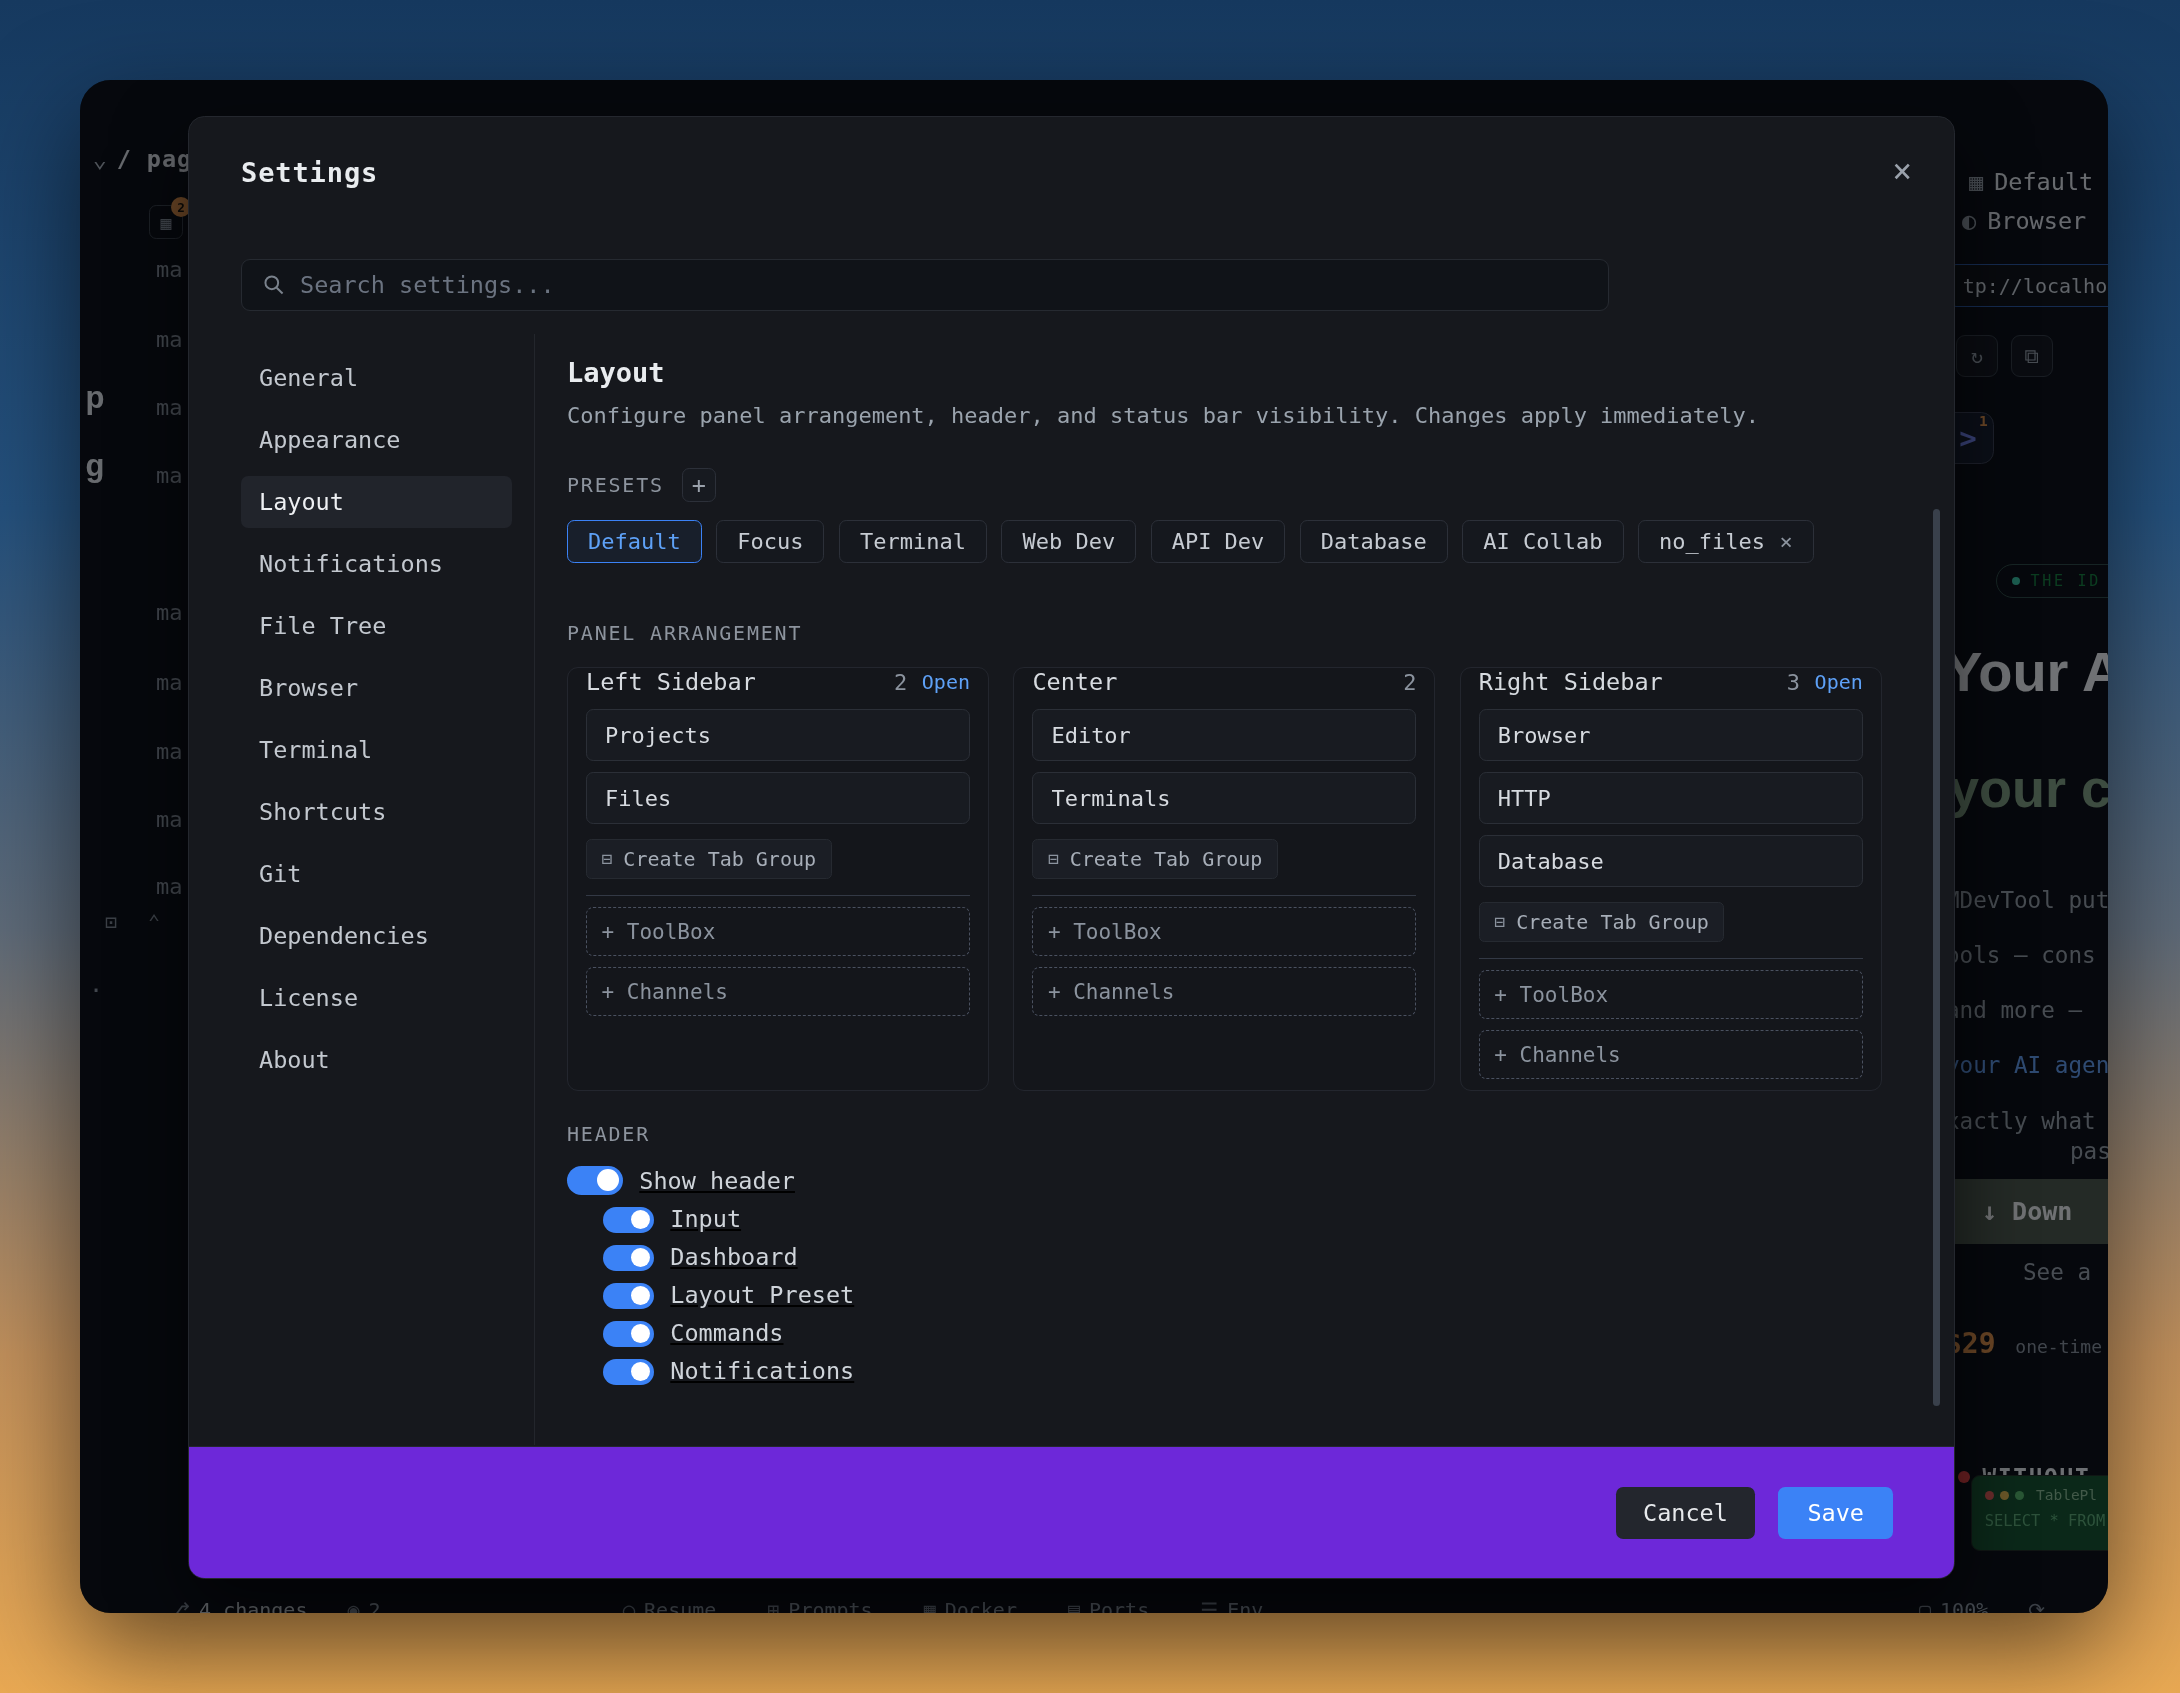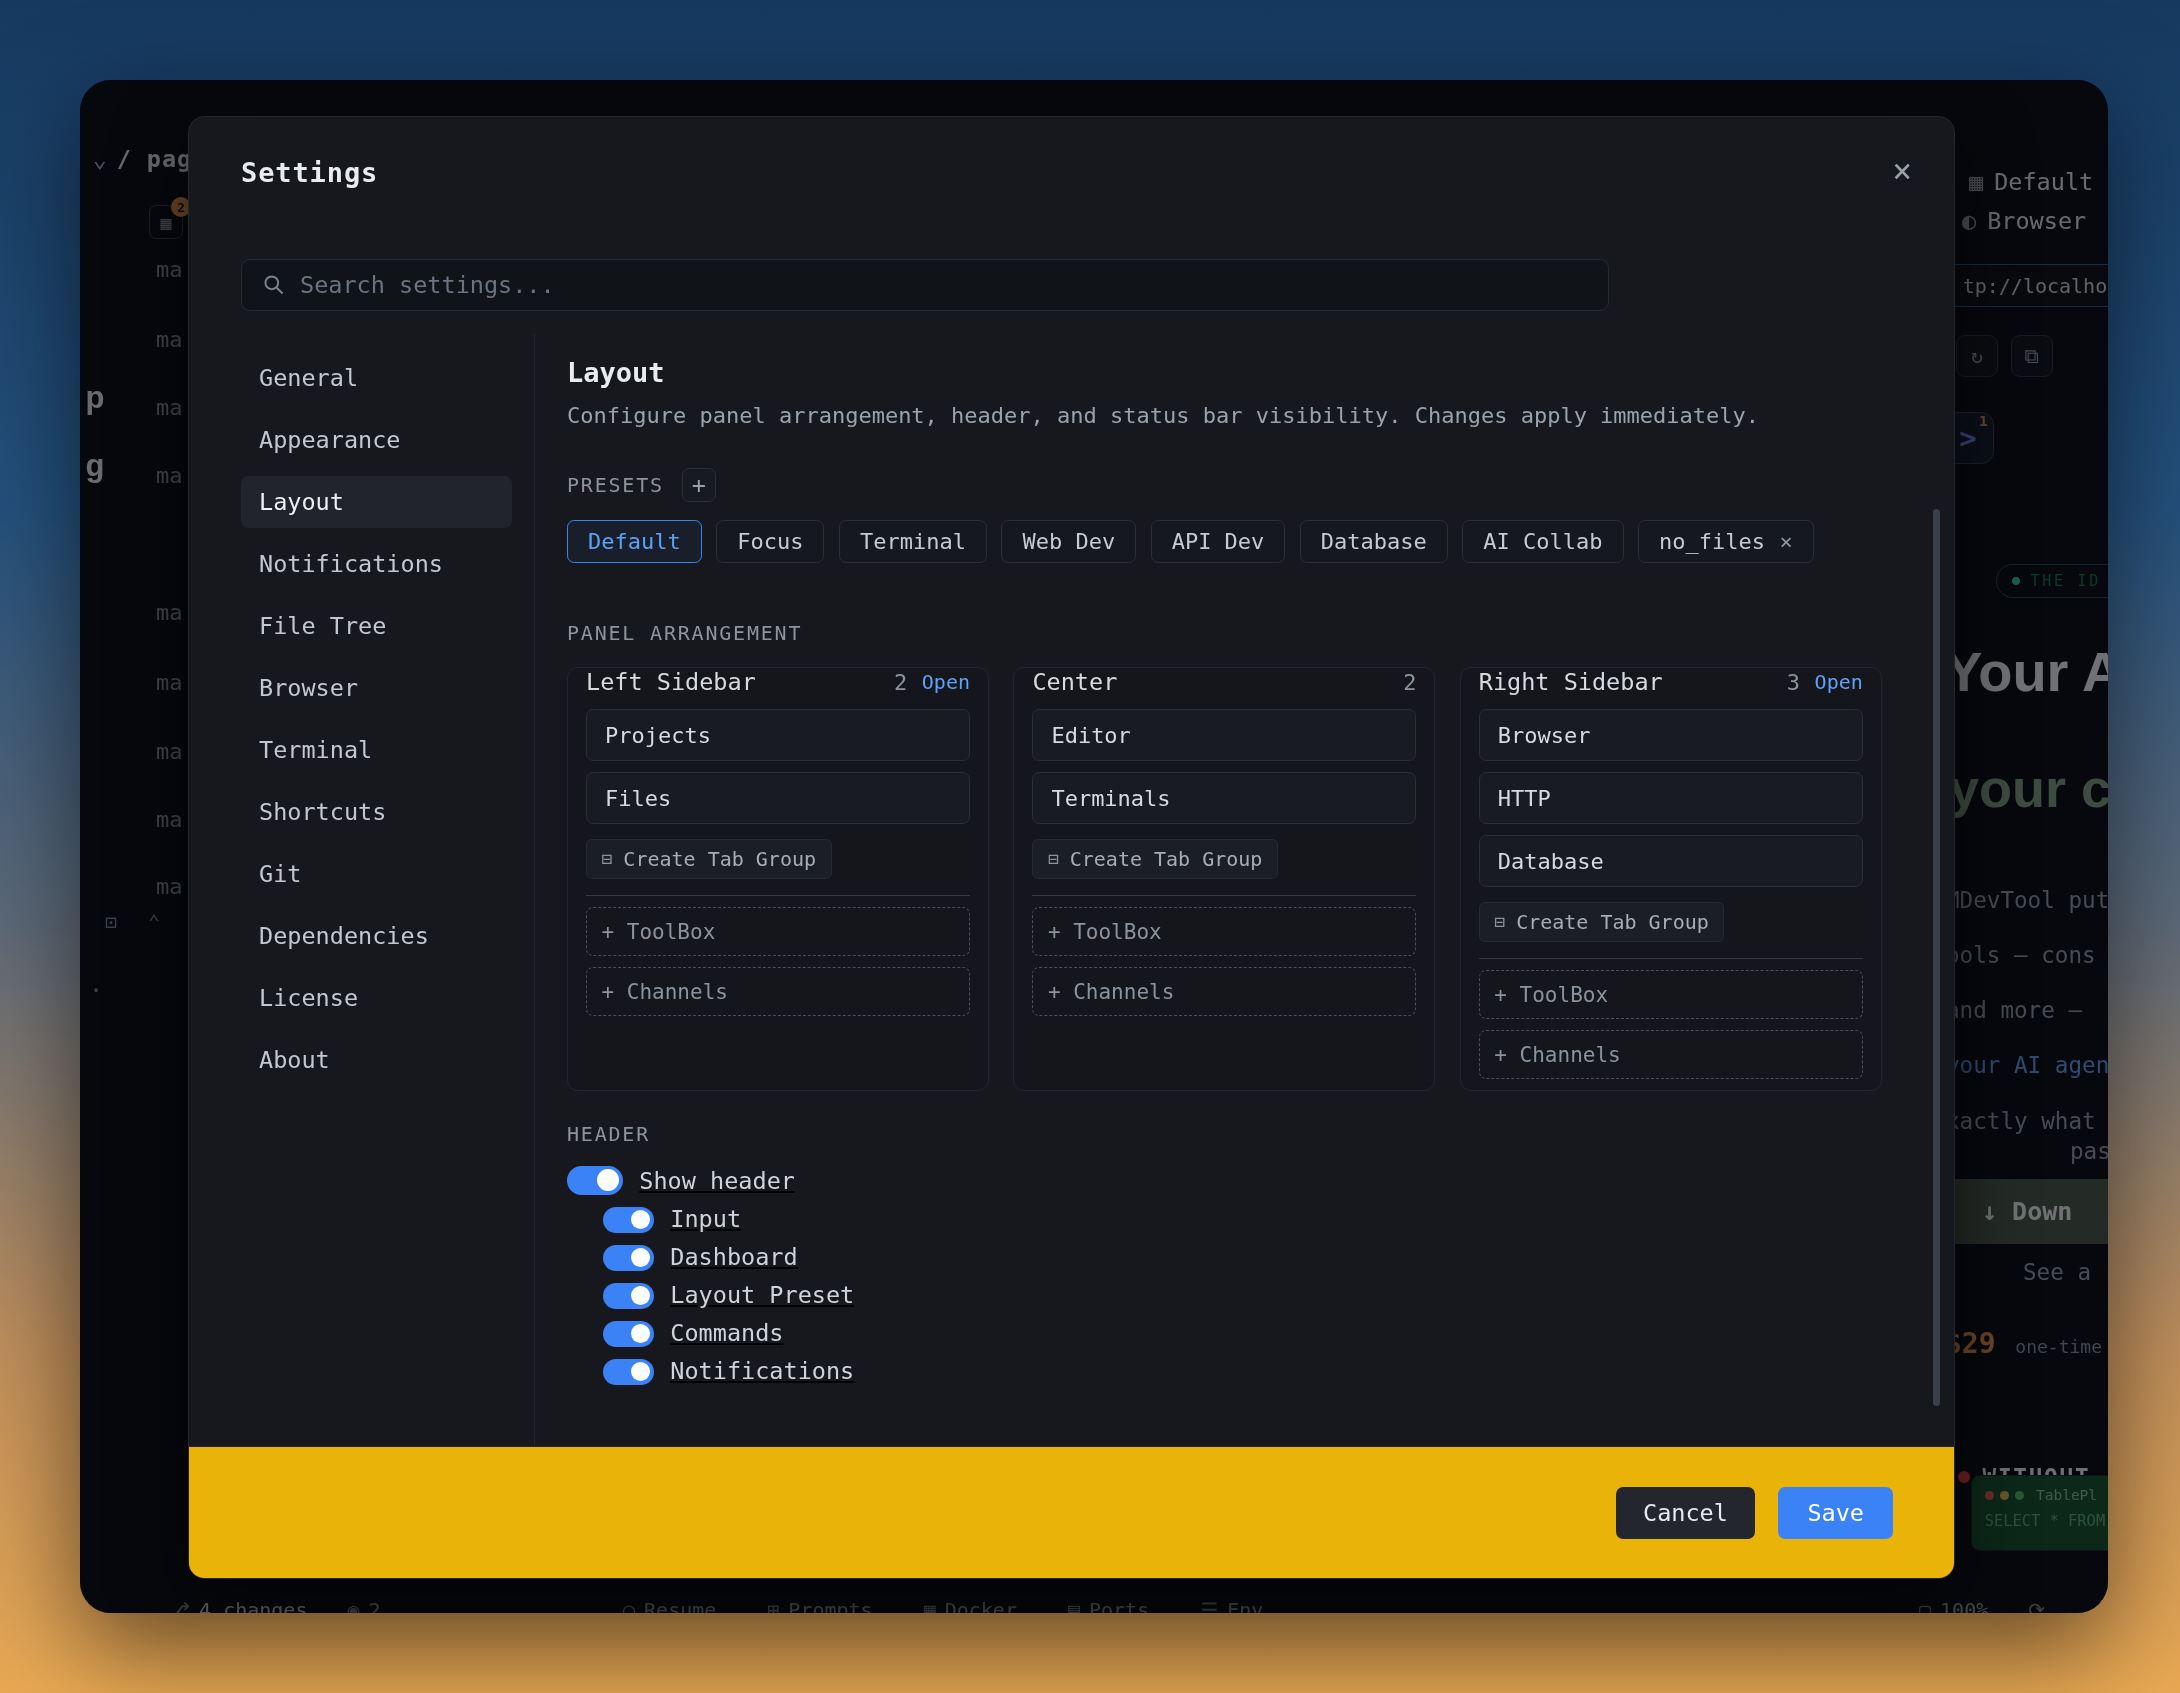--- a/index.html
+++ b/index.html
@@ -106,21 +106,21 @@
   .card-div { margin-top:16.3px; border-top:0.9px solid #333945; }
   .drop-zone { margin-top:11px; height:49px; border:1.8px dashed #4a5160; border-radius:7.2px; color:#8b939e; font-size:21px; display:flex; align-items:center; padding-left:14.5px; cursor:pointer; }
   .hdr-label { margin-top:31px; }
   .toggle-row { margin-top:20px; display:flex; align-items:flex-end; gap:16.3px;text-decoration:underline; }
   .toggle-row.sub { margin-top:10px; padding-left:36px; }
   .tgl { width:56px; height:29px; border-radius:14.5px; background:#3b82f6; position:relative; flex:none; cursor:pointer; }
   .tgl::after { content:''; position:absolute; right:3.6px; top:3.6px; width:22px; height:22px; border-radius:50%; background:#fff; }
   .tgl.sm { width:51px; height:26px; }
   .tgl.sm::after { width:19px; height:19px; top:3.6px; right:3.6px; }
   .tgl-label { font-size:23.5px; color:#cfd4da; }
-  .m-footer { position:absolute; left:0; right:0; bottom:0; height:132px; border-top:0.9px solid #23262e; background:#eab308; display:flex; align-items:center; justify-content:flex-end; gap:23.5px; padding-right:61px; }
+  .m-footer { position:absolute; left:0; right:0; bottom:0; height:132px; border-top:0.9px solid #23262e; background:#6d28d9; display:flex; align-items:center; justify-content:flex-end; gap:23.5px; padding-right:61px; }
   .btn { height:52px; border:none; border-radius:7.2px; font-size:23.5px; font-family:inherit; cursor:pointer; }
   .btn-cancel { background:#23262d; color:#e7e9ec; padding:0 27px; }
   .btn-save { background:#3b82f6; color:#ffffff; padding:0 29px; }
   .m-scroll { position:absolute; right:14.5px; top:392px; width:6.3px; height:897px; border-radius:3.6px; background:#39404b; }
 </style>
 </head>
 <body>
 
 <div class="window">
 

